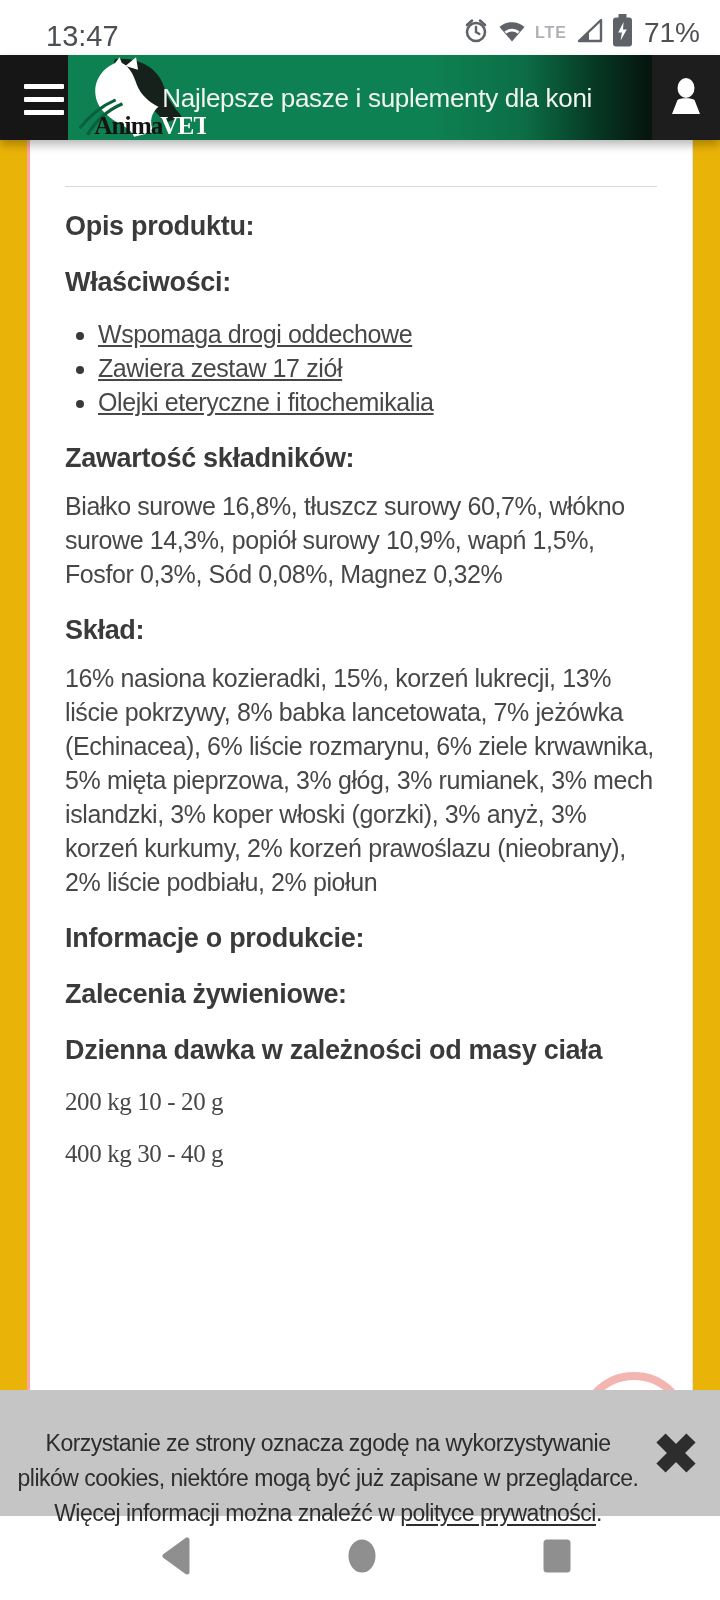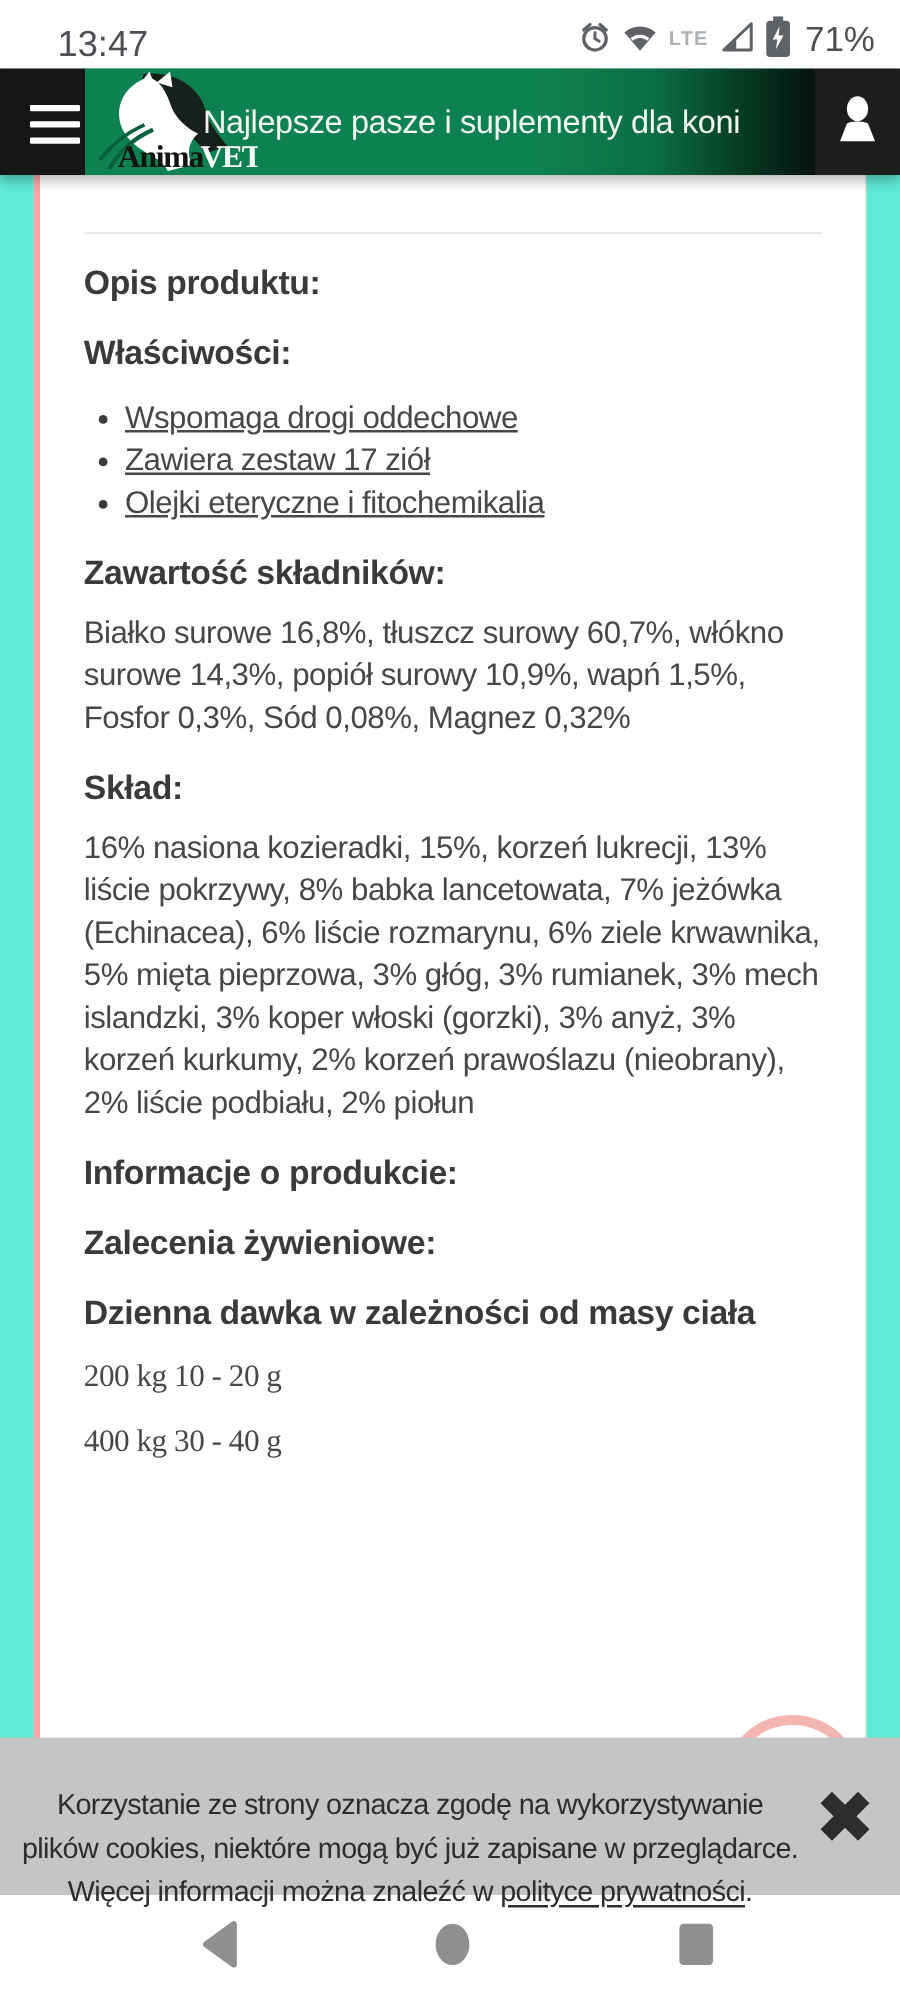--- a/index.html
+++ b/index.html
@@ -1,16 +1,16 @@
 <!DOCTYPE html>
 <html><head>
 <meta charset="utf-8">
 <style>
   html,body{margin:0;padding:0;background:#fff;}
-  .screen{position:relative;width:720px;height:1600px;overflow:hidden;background:#5eead4;
+  .screen{position:relative;width:720px;height:1600px;overflow:hidden;background:#eab308;
           font-family:"Liberation Sans",sans-serif;}
 
   
   .status-bar{position:absolute;top:0;left:0;width:720px;height:55px;background:#fff;
               display:flex;align-items:flex-end;justify-content:space-between;
               padding:0 20px 4px 46px;box-sizing:border-box;color:#4c5054;}
   .status-time{font-size:29px;color:#4c5054;line-height:1;}
   .status-right{display:flex;align-items:center;gap:9px;}
   .status-lte{font-size:16px;font-weight:bold;color:#aeb2b6;letter-spacing:1px;}
   .status-pct{font-size:28px;color:#4c5054;margin-left:2px;}
@@ -23,21 +23,21 @@
   .hdr-mid{flex:1;position:relative;
            background:linear-gradient(90deg,#0e8152 0%,#0e8152 62%,#0c6e46 78%,#063a25 90%,#06160f 99%);}
   .logo{position:absolute;left:2px;top:1px;}
   .tagline{position:absolute;left:50%;top:50%;transform:translate(-46%,-50%);
            color:#f2f4f2;font-size:26px;white-space:nowrap;letter-spacing:-.3px;}
   .account-block{width:68px;height:85px;background:#1d1d1d;flex:0 0 auto;
                  display:flex;align-items:center;justify-content:center;}
 
   
   .content-card{position:absolute;top:140px;left:27px;width:666px;height:1460px;background:#fff;
-                border-left:5px solid #fca5a5;border-right:1px solid #e3e3e3;
+                border-left:3px solid #fca5a5;border-right:1px solid #e3e3e3;
                 padding:0 35px;box-sizing:border-box;overflow:hidden;color:#474747;}
   .top-divider{margin-top:46px;border-top:1px solid #d8d8d8;height:0;}
   .content-card h2{font-size:27px;line-height:34px;font-weight:bold;color:#3a3a3a;
                    margin:22px 0 0 0;letter-spacing:-.3px;}
   .content-card p{font-size:25px;line-height:34px;margin:14px 0 0 0;letter-spacing:-.4px;}
   .content-card ul{margin:18px 0 0 0;padding:0 0 0 33px;text-decoration:underline;}
   .content-card li{font-size:25px;line-height:34px;letter-spacing:-.4px;color:#474747;}
   .content-card li::marker{color:#3a3a3a;}
   .dose{margin-top:18px !important;font-family:Liberation Serif, serif;}
   strong.lead{color:#3a3a3a;}

